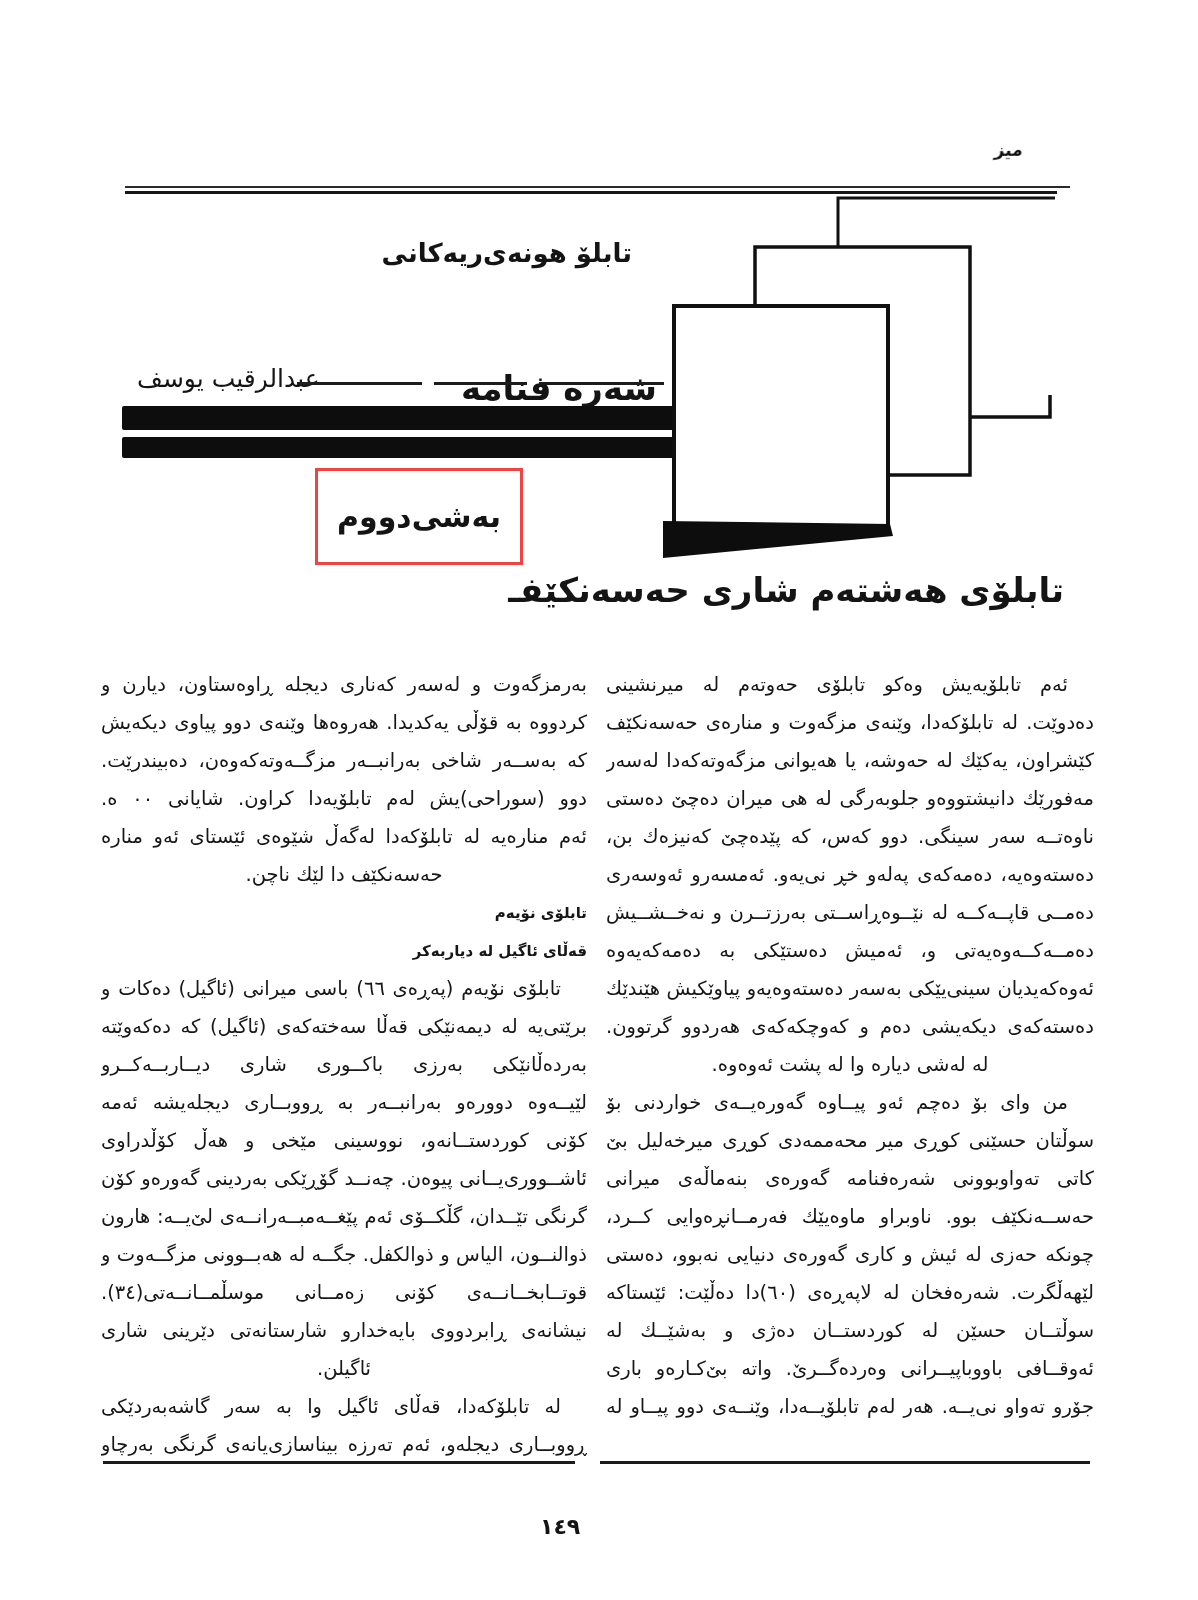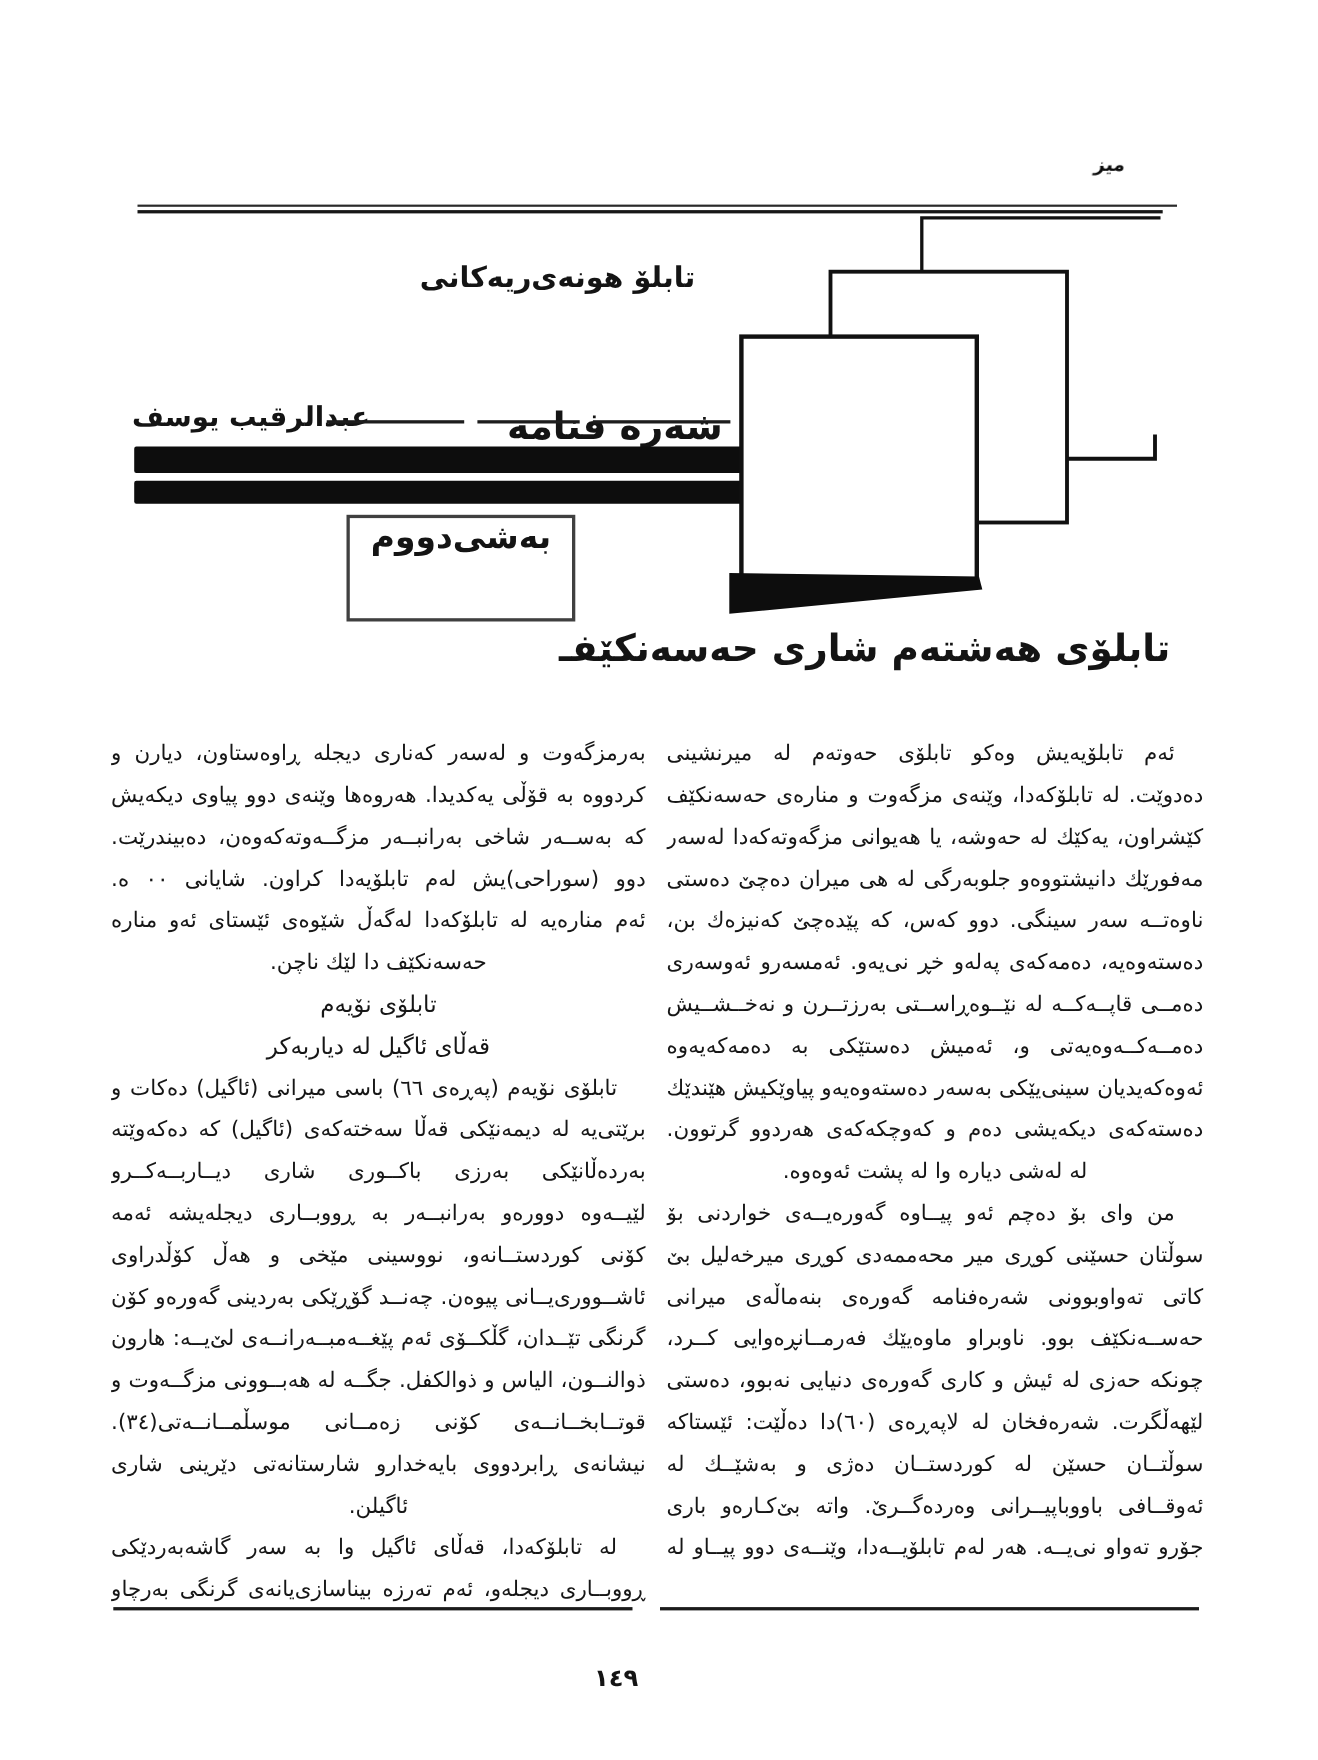--- a/index.html
+++ b/index.html
@@ -30,40 +30,40 @@
   .title-main {
     top:238px; right:566px;
     font-size:26px; font-weight:bold; letter-spacing:0.5px;
     white-space:nowrap; direction:rtl;
   }
   .series-title {
     top:328px; right:541px;
     font-size:34px; font-weight:bold; white-space:nowrap; direction:rtl;margin-top:40px;
   }
   .author {
-    top:364px; left:120px;
-    font-size:25px; font-weight:bold; white-space:nowrap; direction:rtl;
+    top:364px; left:137px;
+    font-size:25px; font-weight:normal; white-space:nowrap; direction:rtl;
   }
   .author-rule { top:382px; height:3px; background:#1d1d1d; }
   .ar-seg1 { left:297px; width:125px; }
   .ar-seg2 { left:434px; width:93px; }
   .ar-seg3 { left:539px; width:125px; }
 
   
   .bar1 { left:122px; top:406px; width:558px; height:24px; background:#0d0d0d; border-radius:2px; }
   .bar2 { left:122px; top:437px; width:558px; height:21px; background:#0d0d0d; border-radius:2px; }
 
   
   .deco { left:0; top:0; width:1198px; height:620px; pointer-events:none; }
 
   
   .part-box {
     left:315px; top:468px; width:208px; height:97px;
-    border:3px solid #404040; background:#fff;
-    display:flex; justify-content:center;
+    border:3px solid #ef4444; background:#fff;
+    display:flex; align-items:center; justify-content:center;
   }
   .part-box span {
     font-size:30px; font-weight:bold; direction:rtl; white-space:nowrap;
   }
 
   .section-title {
     top:570px; right:134px;
     font-size:34px; font-weight:bold; white-space:nowrap; direction:rtl;
   }
 
@@ -79,21 +79,21 @@
   }
   .bline.just {
     white-space:normal;
     text-align:justify; text-align-last:justify;
     overflow:hidden;
   }
   .bline.ind { padding-right:26px; }
 
   .col-heading {
     height:38px; line-height:38px;
-    text-align:center; font-weight:normal; font-size:21px;
+    font-weight:bold; font-size:15px;
     white-space:nowrap;
   }
 
   
   .rule-end { top:1461px; height:3px; background:#1b1b1b; }
   .rule-end-left { left:103px; width:472px; }
   .rule-end-right { left:600px; width:490px; }
 
   .page-number {
     left:540px; top:1514px; width:80px;

